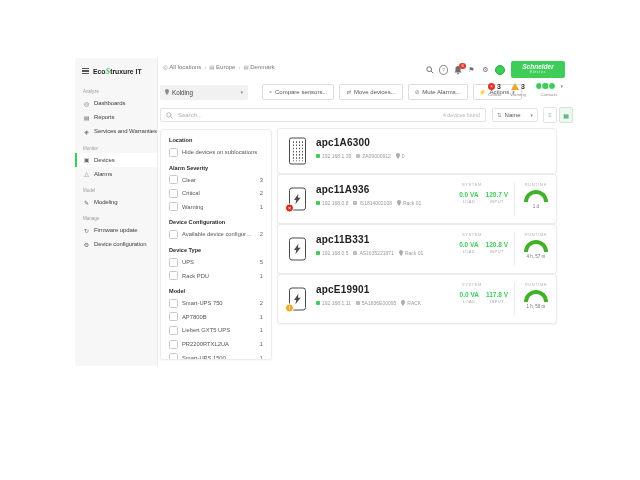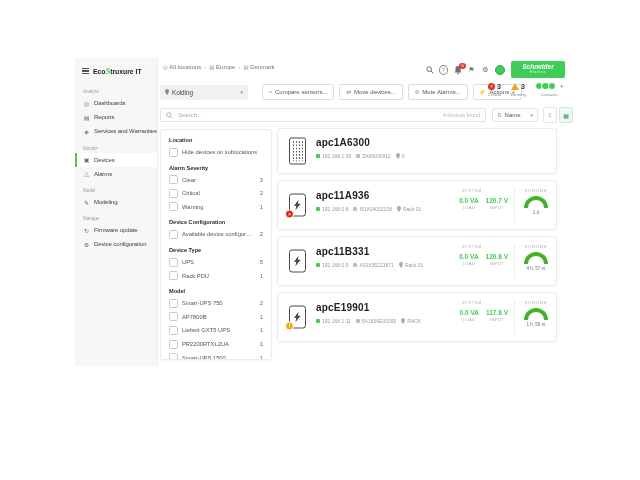--- a/index.html
+++ b/index.html
@@ -84,21 +84,21 @@
   .fgroup-title{font-size:5.6px;font-weight:700;color:#2b2b2b;margin:8px 0 2px}
   .fgroup:first-child .fgroup-title{margin-top:0}
   .fitem{display:flex;align-items:center;gap:4px;margin:4.6px 0;font-size:5.8px;color:#555;white-space:nowrap;cursor:pointer}
   .cb{width:7px;height:7px;border:1px solid #c9c9c9;border-radius:1.5px;background:#fff;flex:none;cursor:pointer}
   .fitem .flabel{overflow:hidden;text-overflow:ellipsis}
   .fitem .cnt{margin-left:auto;color:#666;padding-left:3px}
 
   
   .cards{position:absolute;left:119px;top:70px;width:280px}
   .card{position:relative;background:#fff;border:1px solid #ececec;border-radius:3px;
-        box-shadow:0 1px 2px rgba(0,0,0,.05);margin-bottom:6px;cursor:pointer}
+        box-shadow:0 1px 2px rgba(0,0,0,.05);cursor:pointer}
   .card-sm{height:44px}
   .card-lg{height:48px}
   .dev-icon{position:absolute;left:11px;top:50%;transform:translateY(-50%)}
   .ups{width:15px;height:21px;border:1.4px solid #4a4a4a;border-radius:3px;display:flex;align-items:center;justify-content:center;background:#fff}
   .pdu{width:12px;height:21px;border:1.4px solid #4a4a4a;border-radius:2px;box-sizing:content-box;padding:2px 1.5px;
        background-image:radial-gradient(#555 .5px,transparent .8px);background-size:3px 3.2px;background-origin:content-box;background-clip:content-box}
   .badge-dev{position:absolute;left:-4px;bottom:-2px;width:7px;height:7px;border-radius:50%;border:1px solid #fff;
              color:#fff;font-size:4.5px;line-height:7px;text-align:center;font-weight:700}
   .badge-critical{background:#d9230f}
   .badge-warning{background:#f2a51f}

